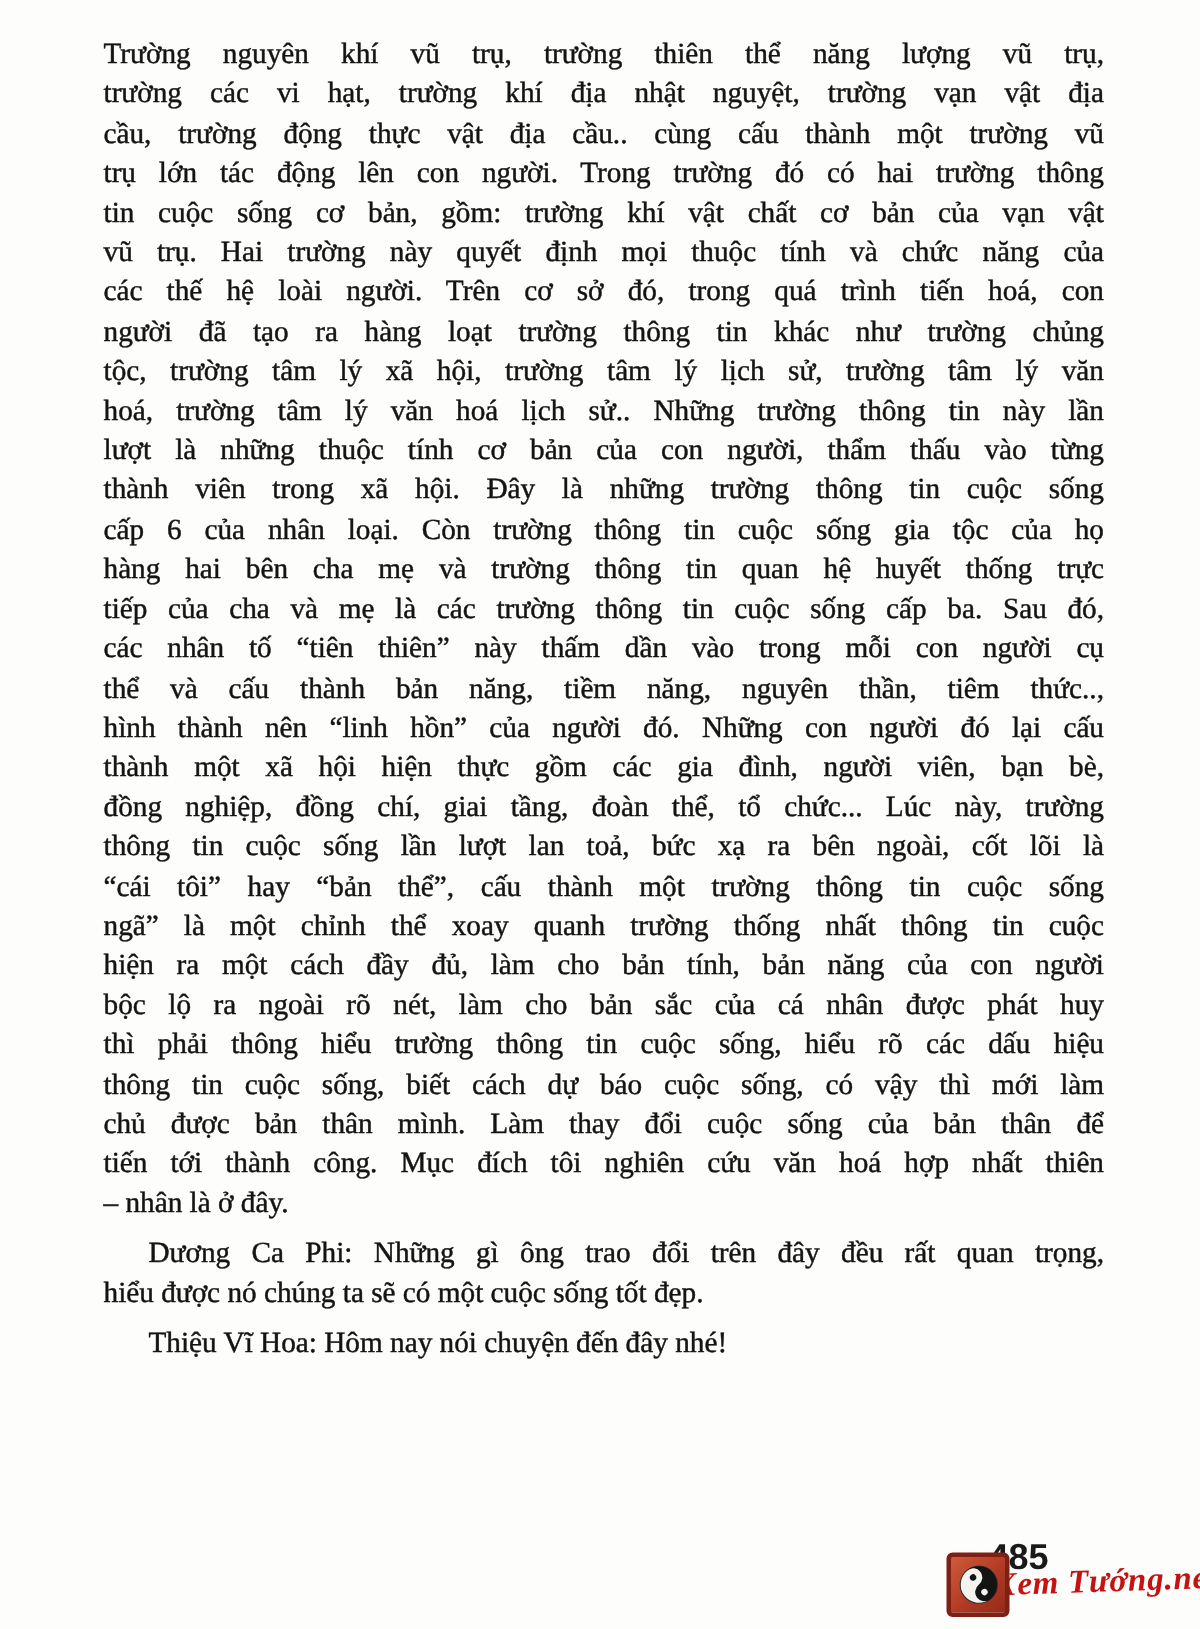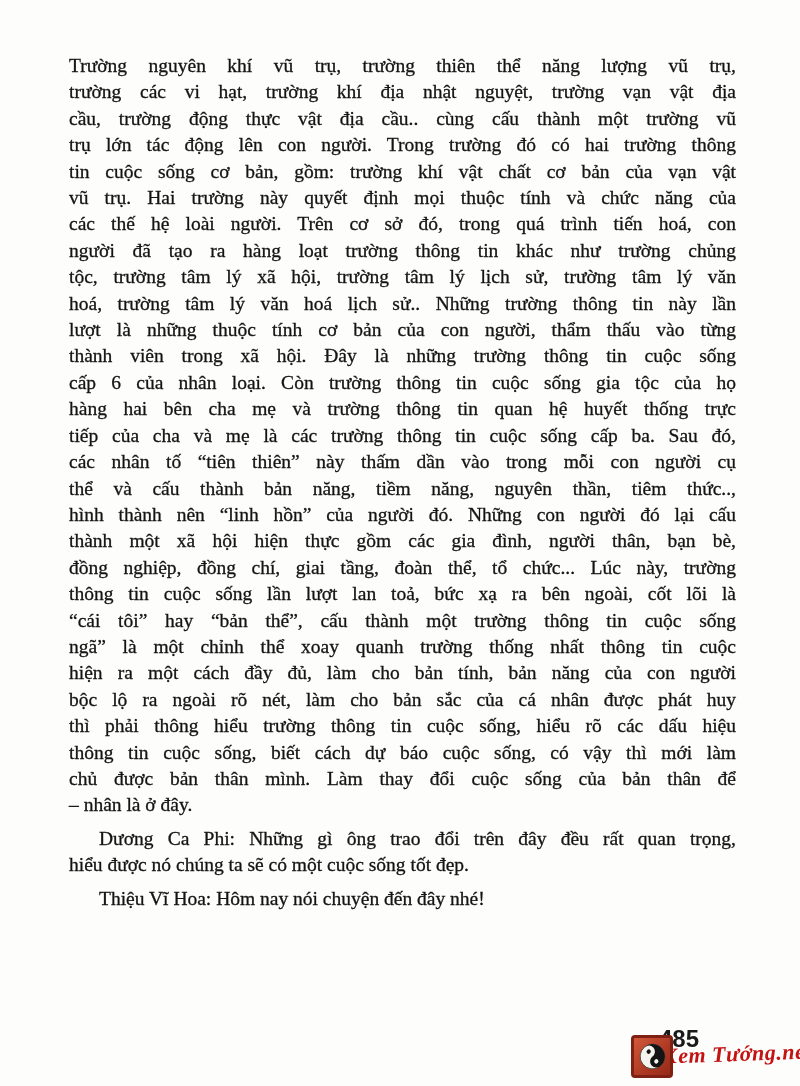--- a/index.html
+++ b/index.html
@@ -9,21 +9,21 @@
     height: 1086px;
     margin: 0 auto;
     background: #fdfdfc;
     overflow: hidden;
     font-family: "Liberation Serif", serif;
     color: #141414;
   }
   .text-block {
     position: absolute;
     left: 69px;
-    top: 53px;
+    top: 24px;
     width: 667px;
     font-size: 19.5px;
     line-height: 26.4px;
     -webkit-text-stroke: 0.3px #141414;
   }
   .paragraph { margin: 0 0 7px 0; }
   .text-line {
     text-align: justify;
     text-align-last: justify;
     white-space: normal;
@@ -90,30 +90,31 @@
         <div class="text-line">tộc, trường tâm lý xã hội, trường tâm lý lịch sử, trường tâm lý văn</div>
         <div class="text-line">hoá, trường tâm lý văn hoá lịch sử.. Những trường thông tin này lần</div>
         <div class="text-line">lượt là những thuộc tính cơ bản của con người, thẩm thấu vào từng</div>
         <div class="text-line">thành viên trong xã hội. Đây là những trường thông tin cuộc sống</div>
         <div class="text-line">cấp 6 của nhân loại. Còn trường thông tin cuộc sống gia tộc của họ</div>
         <div class="text-line">hàng hai bên cha mẹ và trường thông tin quan hệ huyết thống trực</div>
         <div class="text-line">tiếp của cha và mẹ là các trường thông tin cuộc sống cấp ba. Sau đó,</div>
         <div class="text-line">các nhân tố “tiên thiên” này thấm dần vào trong mỗi con người cụ</div>
         <div class="text-line">thể và cấu thành bản năng, tiềm năng, nguyên thần, tiêm thức..,</div>
         <div class="text-line">hình thành nên “linh hồn” của người đó. Những con người đó lại cấu</div>
-        <div class="text-line">thành một xã hội hiện thực gồm các gia đình, người thân, bạn bè,</div>
+        <div class="text-line">thành một xã hội hiện thực gồm các gia đình, người viên, bạn bè,</div>
         <div class="text-line">đồng nghiệp, đồng chí, giai tầng, đoàn thể, tổ chức... Lúc này, trường</div>
         <div class="text-line">thông tin cuộc sống lần lượt lan toả, bức xạ ra bên ngoài, cốt lõi là</div>
         <div class="text-line">“cái tôi” hay “bản thể”, cấu thành một trường thông tin cuộc sống</div>
         <div class="text-line">ngã” là một chỉnh thể xoay quanh trường thống nhất thông tin cuộc</div>
         <div class="text-line">hiện ra một cách đầy đủ, làm cho bản tính, bản năng của con người</div>
         <div class="text-line">bộc lộ ra ngoài rõ nét, làm cho bản sắc của cá nhân được phát huy</div>
         <div class="text-line">thì phải thông hiểu trường thông tin cuộc sống, hiểu rõ các dấu hiệu</div>
         <div class="text-line">thông tin cuộc sống, biết cách dự báo cuộc sống, có vậy thì mới làm</div>
         <div class="text-line">chủ được bản thân mình. Làm thay đổi cuộc sống của bản thân để</div>
+        <div class="text-line">tiến tới thành công. Mục đích tôi nghiên cứu văn hoá hợp nhất thiên</div>
         <div class="text-line last-line">– nhân là ở đây.</div>
       </div>
       <div class="paragraph">
         <div class="text-line indent">Dương Ca Phi: Những gì ông trao đổi trên đây đều rất quan trọng,</div>
         <div class="text-line last-line">hiểu được nó chúng ta sẽ có một cuộc sống tốt đẹp.</div>
       </div>
       <div class="paragraph">
         <div class="text-line last-line indent">Thiệu Vĩ Hoa: Hôm nay nói chuyện đến đây nhé!</div>
       </div>
     </div>

